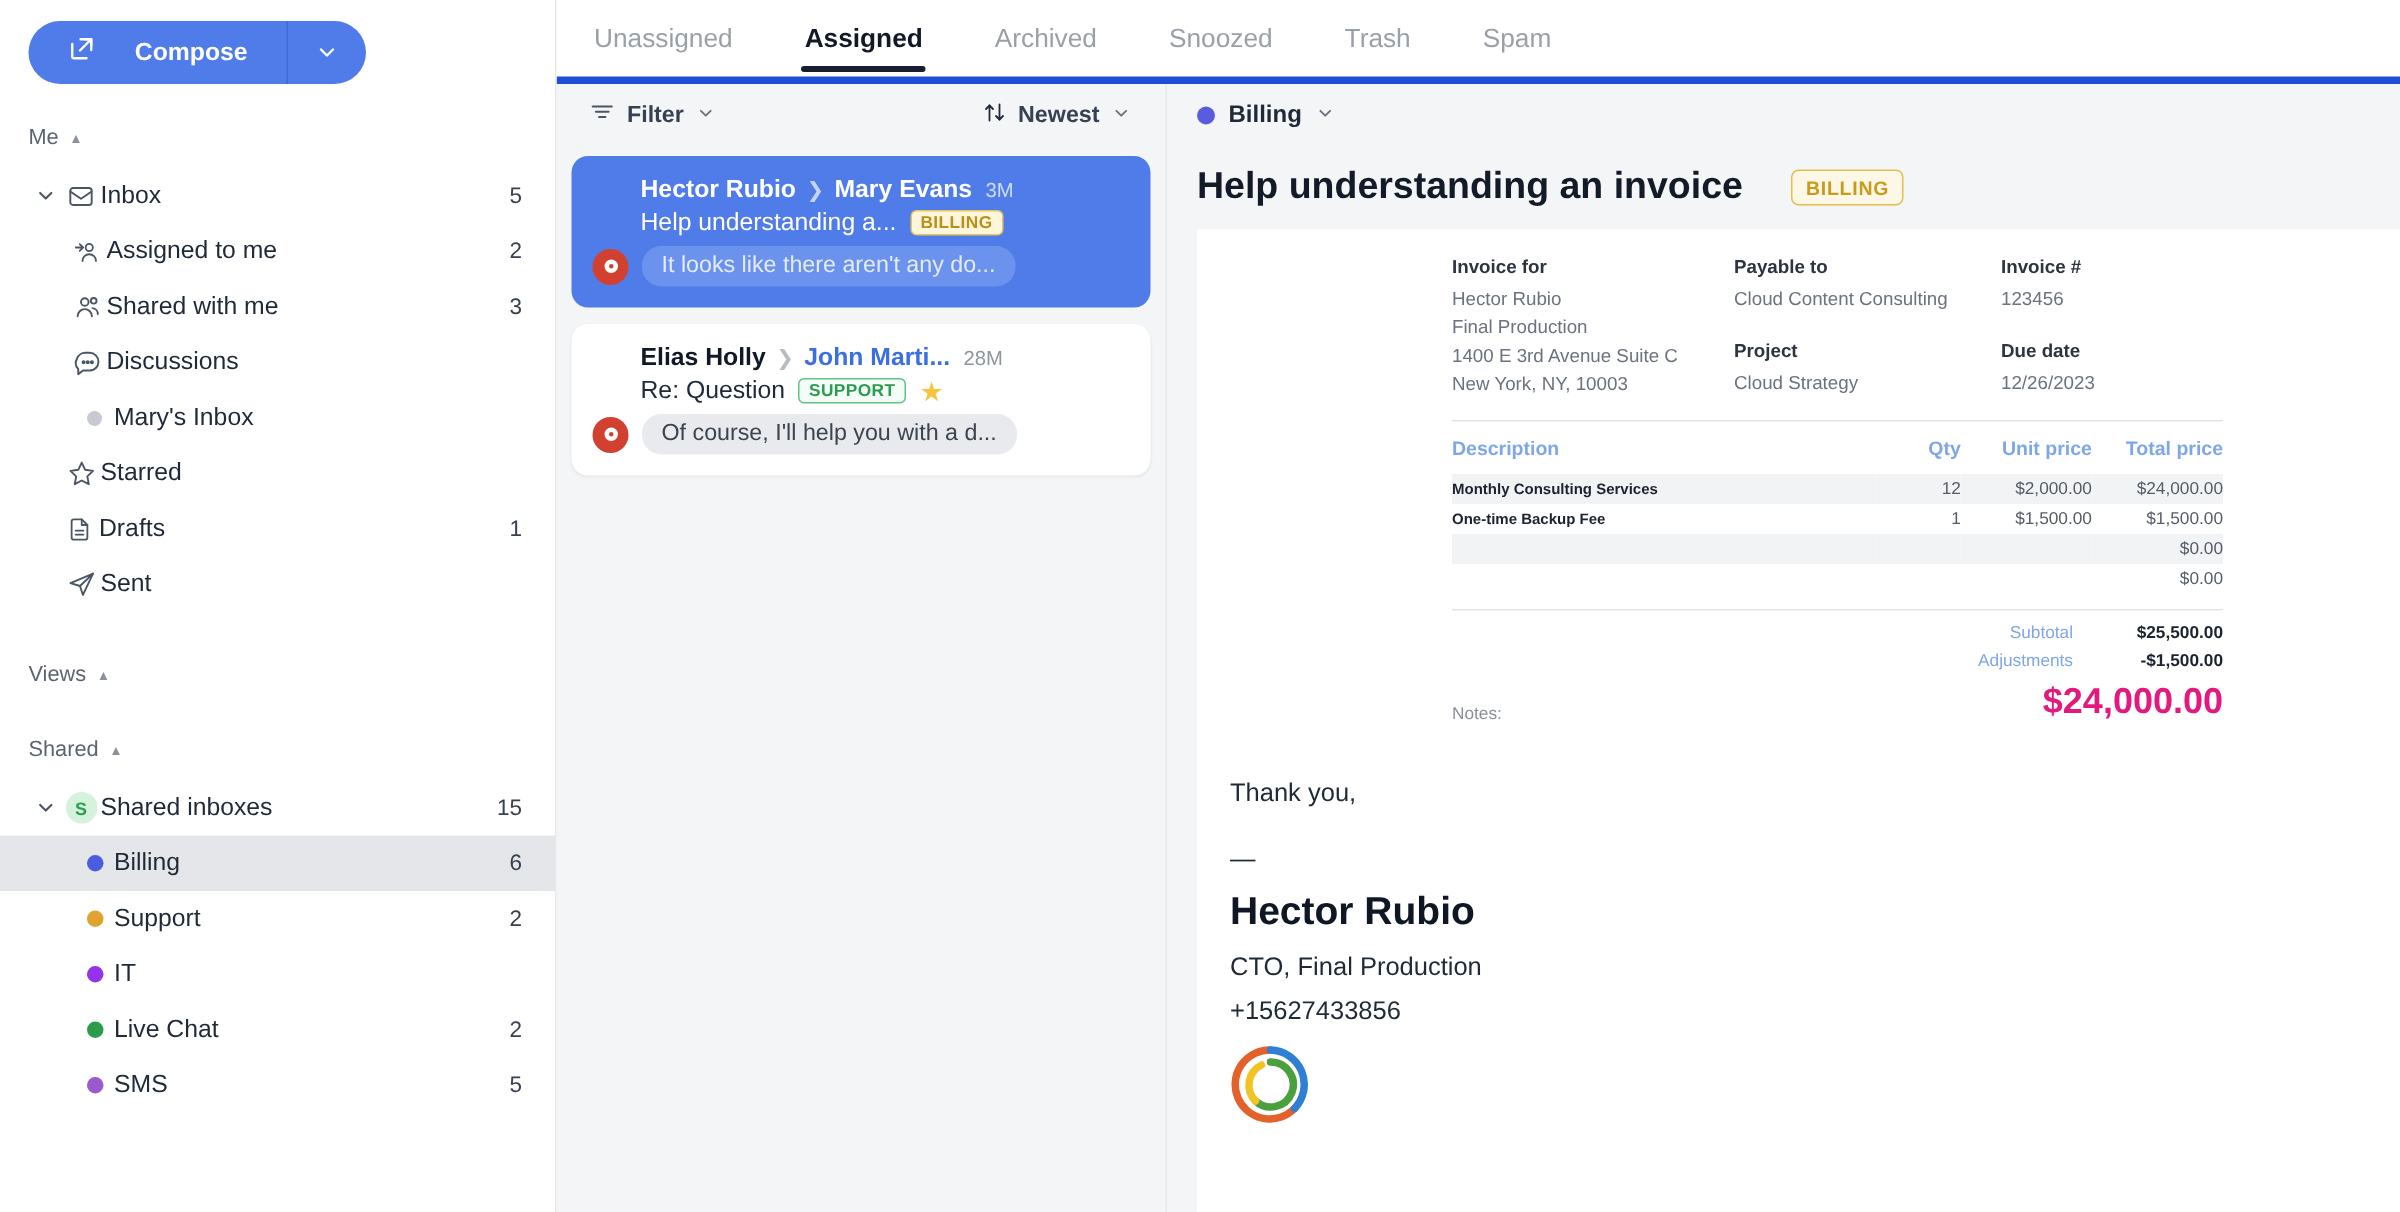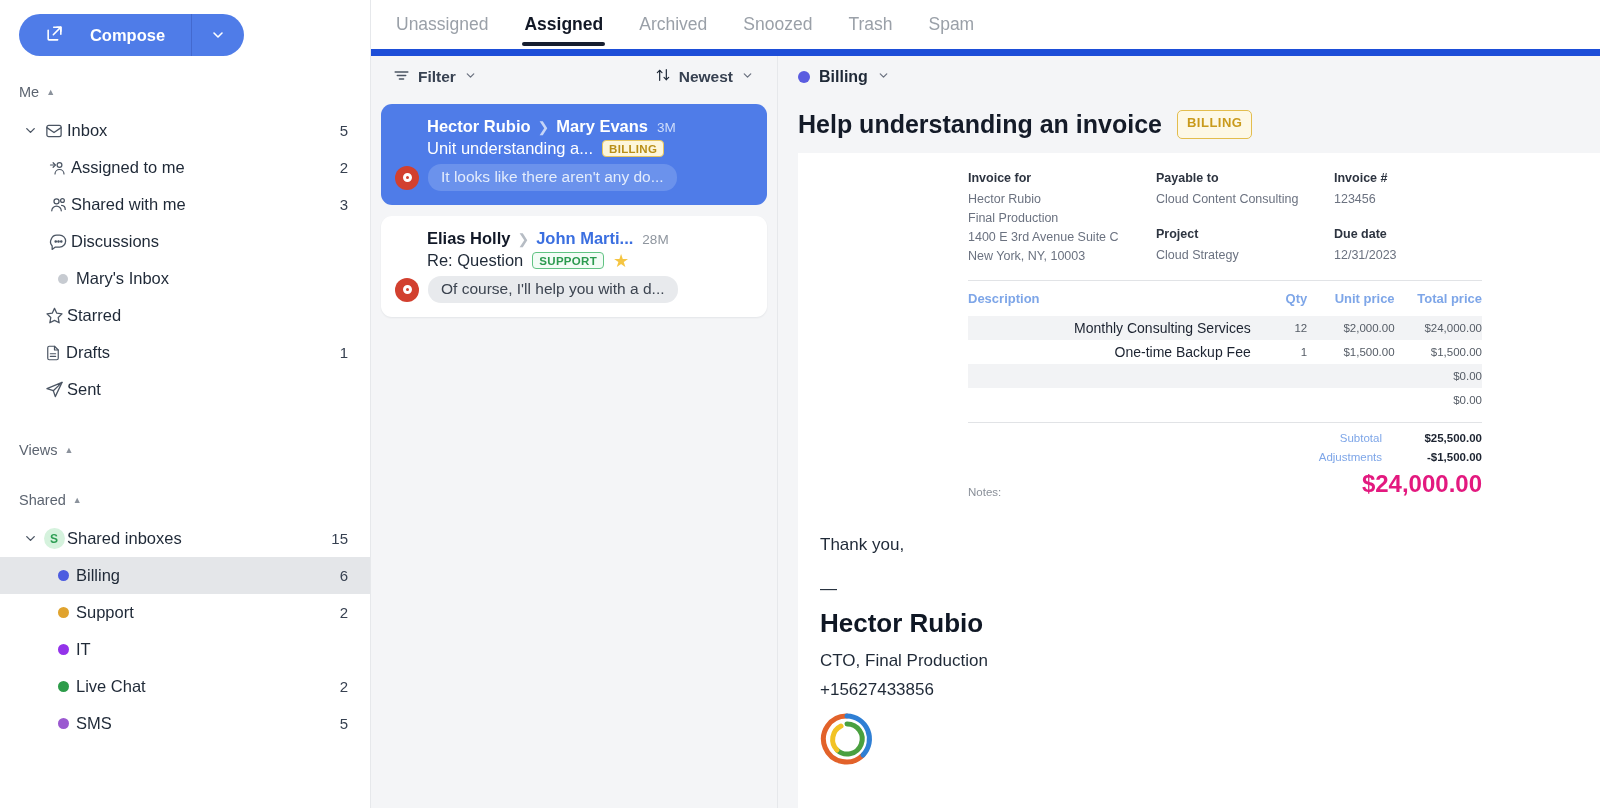--- a/index.html
+++ b/index.html
@@ -60,22 +60,22 @@
   .indent-2 { padding-left: 50px; }
   .dot { width: 11px; height: 11px; border-radius: 50%; display: inline-block; }
   .dot-gray { width: 10px; height: 10px; background: #c7cbd1; }
   .sbadge {
     width: 21px; height: 21px; border-radius: 50%; background: #d5f2dd;
     color: #2e9e54; font-size: 12px; font-weight: bold;
     display: flex; align-items: center; justify-content: center;
   }
   .tabsbar {
     height: 56px; background: #fff; display: flex; align-items: stretch;
-    padding-left: 9px; gap: 4px; flex: 0 0 56px;
-    border-bottom: 7px solid #1d4ed8;
+    padding-left: 9px; gap: 16px; flex: 0 0 56px;
+    border-bottom: 5px solid #1d4ed8;
     width: 1229px; 
   }
   .tab {
     display: flex; align-items: center; padding: 0 16px;
     font-size: 17.5px; color: #9aa0a8; cursor: pointer; position: relative;
   }
   .tab.active { color: #121826; font-weight: bold; }
   .tab.active::after {
     content: ""; position: absolute; left: 14px; right: 14px; bottom: 3px;
     height: 4px; background: #161e30; border-radius: 3px;
@@ -135,21 +135,21 @@
     overflow: hidden; max-width: 310px;
   }
   .card.sel .snip { background: #6b92ec; color: #e3ecfc; }
   .reader-tool {
     height: 42px; flex: 0 0 42px; display: flex; align-items: center;
     padding-left: 20px; gap: 9px; font-size: 16px; color: #1f2937; font-weight: bold;
   }
   .reader-tool .dotb { width: 12px; height: 12px; border-radius: 50%; background: #5a5ce0; }
   .reader-tool .cv { color: #6b7280; font-size: 13px; font-weight: normal; }
   .reader-subject {
-    display: flex; gap: 15px;
+    display: flex; align-items: center; gap: 32px;
     padding: 12px 0 14px 20px; flex: 0 0 auto;
   }
   .subject-txt { font-size: 25px; font-weight: bold; color: #141b28; }
   .tag-lg {
     font-size: 13px; font-weight: bold; letter-spacing: .5px; color: #c99a1c;
     border: 1px solid #e3bd4e; background: #fdf8e6;
     padding: 4px 9px 3px 9px; border-radius: 5px;
   }
   .mailbody {
     flex: 1; background: #fff; margin-left: 20px; overflow: hidden;
@@ -163,21 +163,21 @@
   .inv-t { font-size: 12.5px; color: #6b7280; line-height: 19px; }
   .inv-block2 { margin-top: 18px; }
   .inv-rule { height: 1px; background: #e1e3e6; margin: 14px 0 10px 0; }
   table.inv { width: 100%; border-collapse: collapse; }
   table.inv th {
     font-size: 13px; font-weight: bold; color: #7ea6e8; text-align: right;
     padding-bottom: 10px;
   }
   table.inv th.l { text-align: left; }
   table.inv td { font-size: 11.5px; color: #555c66; text-align: right; padding: 4px 0; }
-  table.inv td.l { text-align: right; color: #1c2330; font-weight: normal; font-size: 14px; }
+  table.inv td.l { text-align: left; color: #1c2330; font-weight: bold; font-size: 10px; }
   table.inv tr.shade td { background: #f2f3f5; }
   table.inv tr.hl td { position: relative; }
   .inv-rule2 { height: 1px; background: #e1e3e6; margin: 10px 0 9px 0; }
   .totals { display: flex; justify-content: space-between; align-items: flex-end; }
   .notes { font-size: 11.5px; color: #8a9099; }
   .tot-tbl { text-align: right; }
   .tot-row { display: flex; justify-content: flex-end; gap: 18px; margin-bottom: 7px; }
   .tot-lab { font-size: 11.5px; color: #7ea6e8; }
   .tot-val { font-size: 11.5px; color: #1c2330; font-weight: bold; width: 82px; text-align: right; }
   .grand { font-size: 24px; font-weight: bold; color: #e3197f; text-align: right; margin-top: 2px; }
@@ -444,21 +444,21 @@
         <div class="cards">
 
           <div class="card sel">
             <div class="card-row1">
               <span class="nm">Hector Rubio</span>
               <span class="arrow">❯</span>
               <span class="nm2">Mary Evans</span>
               <span class="tm">3M</span>
             </div>
             <div class="card-row2">
-              <span class="subj">Unit understanding a...</span>
+              <span class="subj">Help understanding a...</span>
               <span class="tag tag-billing">BILLING</span>
             </div>
             <div class="card-row3">
               <span class="avat">
                   <span class="ring"></span>
                 </span>
               <span class="snip">It looks like there aren't any do...</span>
             </div>
           </div>
 
@@ -519,21 +519,21 @@
                 <div class="inv-block2">
                   <div class="inv-h">Project</div>
                   <div class="inv-t">Cloud Strategy</div>
                 </div>
               </div>
               <div>
                 <div class="inv-h">Invoice #</div>
                 <div class="inv-t">123456</div>
                 <div class="inv-block2">
                   <div class="inv-h">Due date</div>
-                  <div class="inv-t">12/31/2023</div>
+                  <div class="inv-t">12/26/2023</div>
                 </div>
               </div>
             </div>
 
             <div class="inv-rule"></div>
 
             <table class="inv">
               <tbody>
                   <tr>
                 <th class="l" style="width:55%">Description</th>

